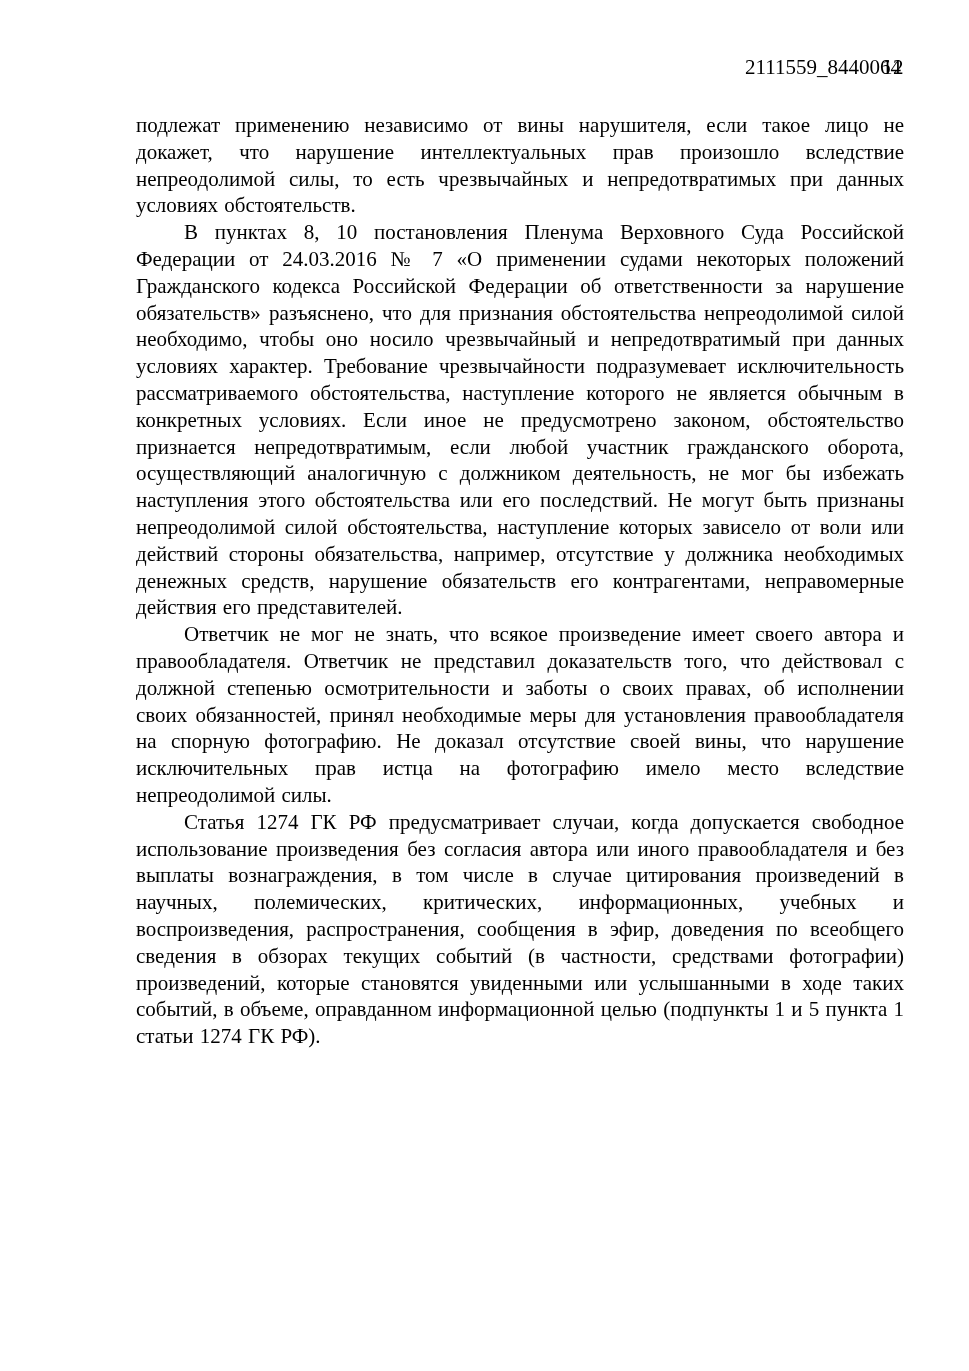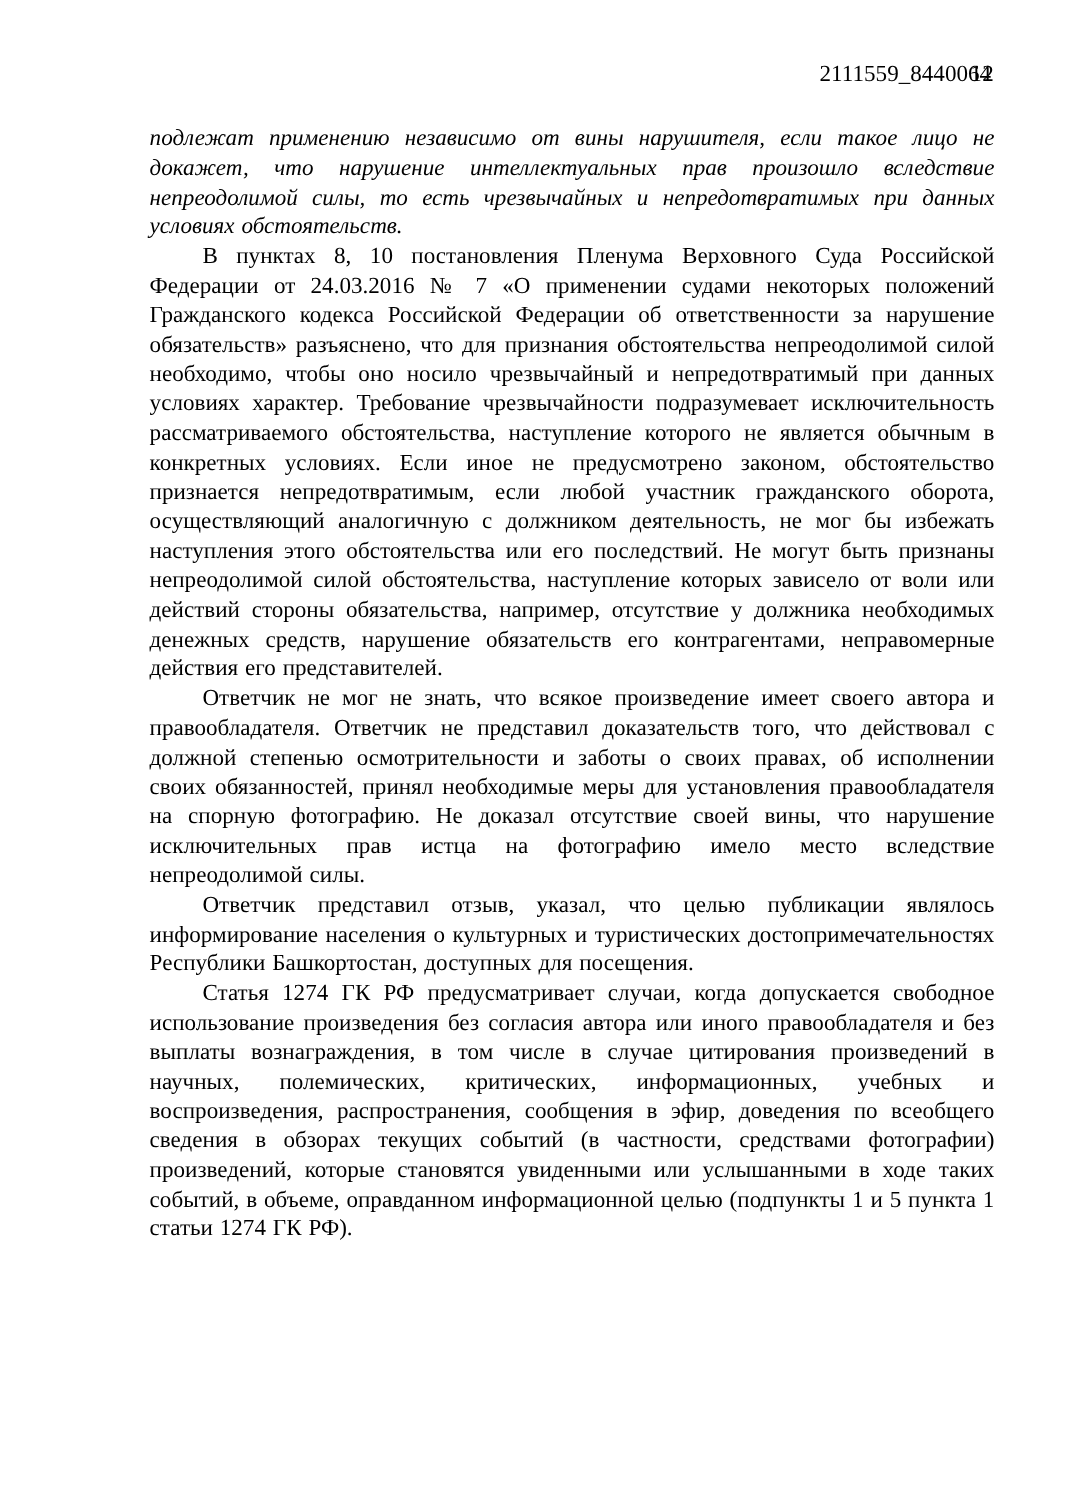--- a/index.html
+++ b/index.html
@@ -49,34 +49,32 @@
     text-align: justify;
   }
   .para {
     margin: 0;
     padding: 0;
     text-indent: 48px;
     word-spacing: 1px;
   }
   .para.no-indent {
     text-indent: 0;
-    font-style: italic;
   }
 </style>
 </head>
 <body>
 
 <div class="page">
 
   <header class="page-header">
     <span class="page-number">12</span>
     <span class="doc-id">2111559_8440064</span>
   </header>
 
   <main class="page-body">
     <p class="para no-indent">подлежат применению независимо от вины нарушителя, если такое лицо не докажет, что нарушение интеллектуальных прав произошло вследствие непреодолимой силы, то есть чрезвычайных и непредотвратимых при данных условиях обстоятельств.</p>
     <p class="para">В пунктах 8, 10 постановления Пленума Верховного Суда Российской Федерации от 24.03.2016 № 7 «О применении судами некоторых положений Гражданского кодекса Российской Федерации об ответственности за нарушение обязательств» разъяснено, что для признания обстоятельства непреодолимой силой необходимо, чтобы оно носило чрезвычайный и непредотвратимый при данных условиях характер. Требование чрезвычайности подразумевает исключительность рассматриваемого обстоятельства, наступление которого не является обычным в конкретных условиях. Если иное не предусмотрено законом, обстоятельство признается непредотвратимым, если любой участник гражданского оборота, осуществляющий аналогичную с должником деятельность, не мог бы избежать наступления этого обстоятельства или его последствий. Не могут быть признаны непреодолимой силой обстоятельства, наступление которых зависело от воли или действий стороны обязательства, например, отсутствие у должника необходимых денежных средств, нарушение обязательств его контрагентами, неправомерные действия его представителей.</p>
     <p class="para">Ответчик не мог не знать, что всякое произведение имеет своего автора и правообладателя. Ответчик не представил доказательств того, что действовал с должной степенью осмотрительности и заботы о своих правах, об исполнении своих обязанностей, принял необходимые меры для установления правообладателя на спорную фотографию. Не доказал отсутствие своей вины, что нарушение исключительных прав истца на фотографию имело место вследствие непреодолимой силы.</p>
-    <p class="para">Ответчик представил отзыв, указал, что целью публикации являлось информирование населения о культурных и туристических достопримечательностях Республики Башкортостан, доступных для посещения.</p>
     <p class="para">Статья 1274 ГК РФ предусматривает случаи, когда допускается свободное использование произведения без согласия автора или иного правообладателя и без выплаты вознаграждения, в том числе в случае цитирования произведений в научных, полемических, критических, информационных, учебных и воспроизведения, распространения, сообщения в эфир, доведения по всеобщего сведения в обзорах текущих событий (в частности, средствами фотографии) произведений, которые становятся увиденными или услышанными в ходе таких событий, в объеме, оправданном информационной целью (подпункты 1 и 5 пункта 1 статьи 1274 ГК РФ).</p>
   </main>
 
 </div>
 
 </body></html>

